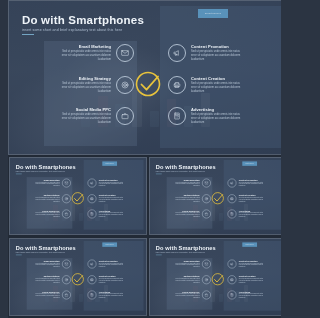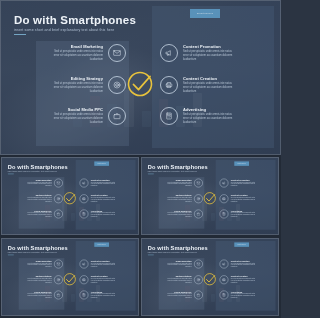--- a/index.html
+++ b/index.html
@@ -1,18 +1,18 @@
 <!DOCTYPE html>
 <html><head>
 <meta charset="utf-8">
 <style>
   html,body{margin:0;padding:0;background:#2b3442;}
   body{width:281px;height:318px;overflow:hidden;font-family:"Liberation Sans",sans-serif;}
 
-  .page{position:relative;width:281px;height:318px;background:#222a36;}
+  .page{position:relative;width:281px;height:318px;background:#222a36;margin-left:8px;}
 
   
   .slide{position:relative;overflow:hidden;background:#3b4757;}
   .slide .photo{
     position:absolute;inset:0;
     background:
       radial-gradient(ellipse 42% 55% at 24% 78%, rgba(168,180,196,.50), rgba(168,180,196,0) 62%),
       radial-gradient(ellipse 34% 46% at 40% 58%, rgba(186,198,212,.42), rgba(186,198,212,0) 65%),
       radial-gradient(ellipse 26% 34% at 12% 96%, rgba(120,134,152,.55), rgba(120,134,152,0) 70%),
       linear-gradient(135deg,#4a5769 0%,#515f72 38%,#46536a 70%,#3c4a5e 100%);

